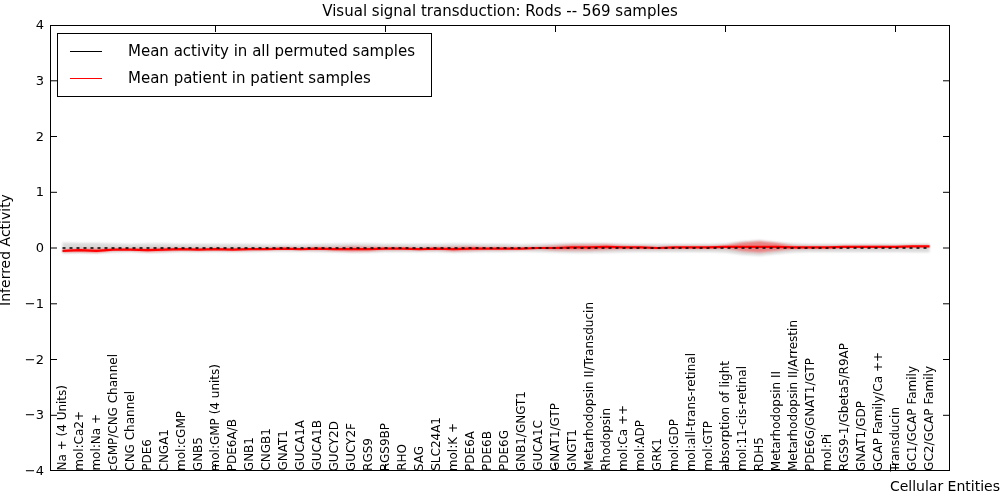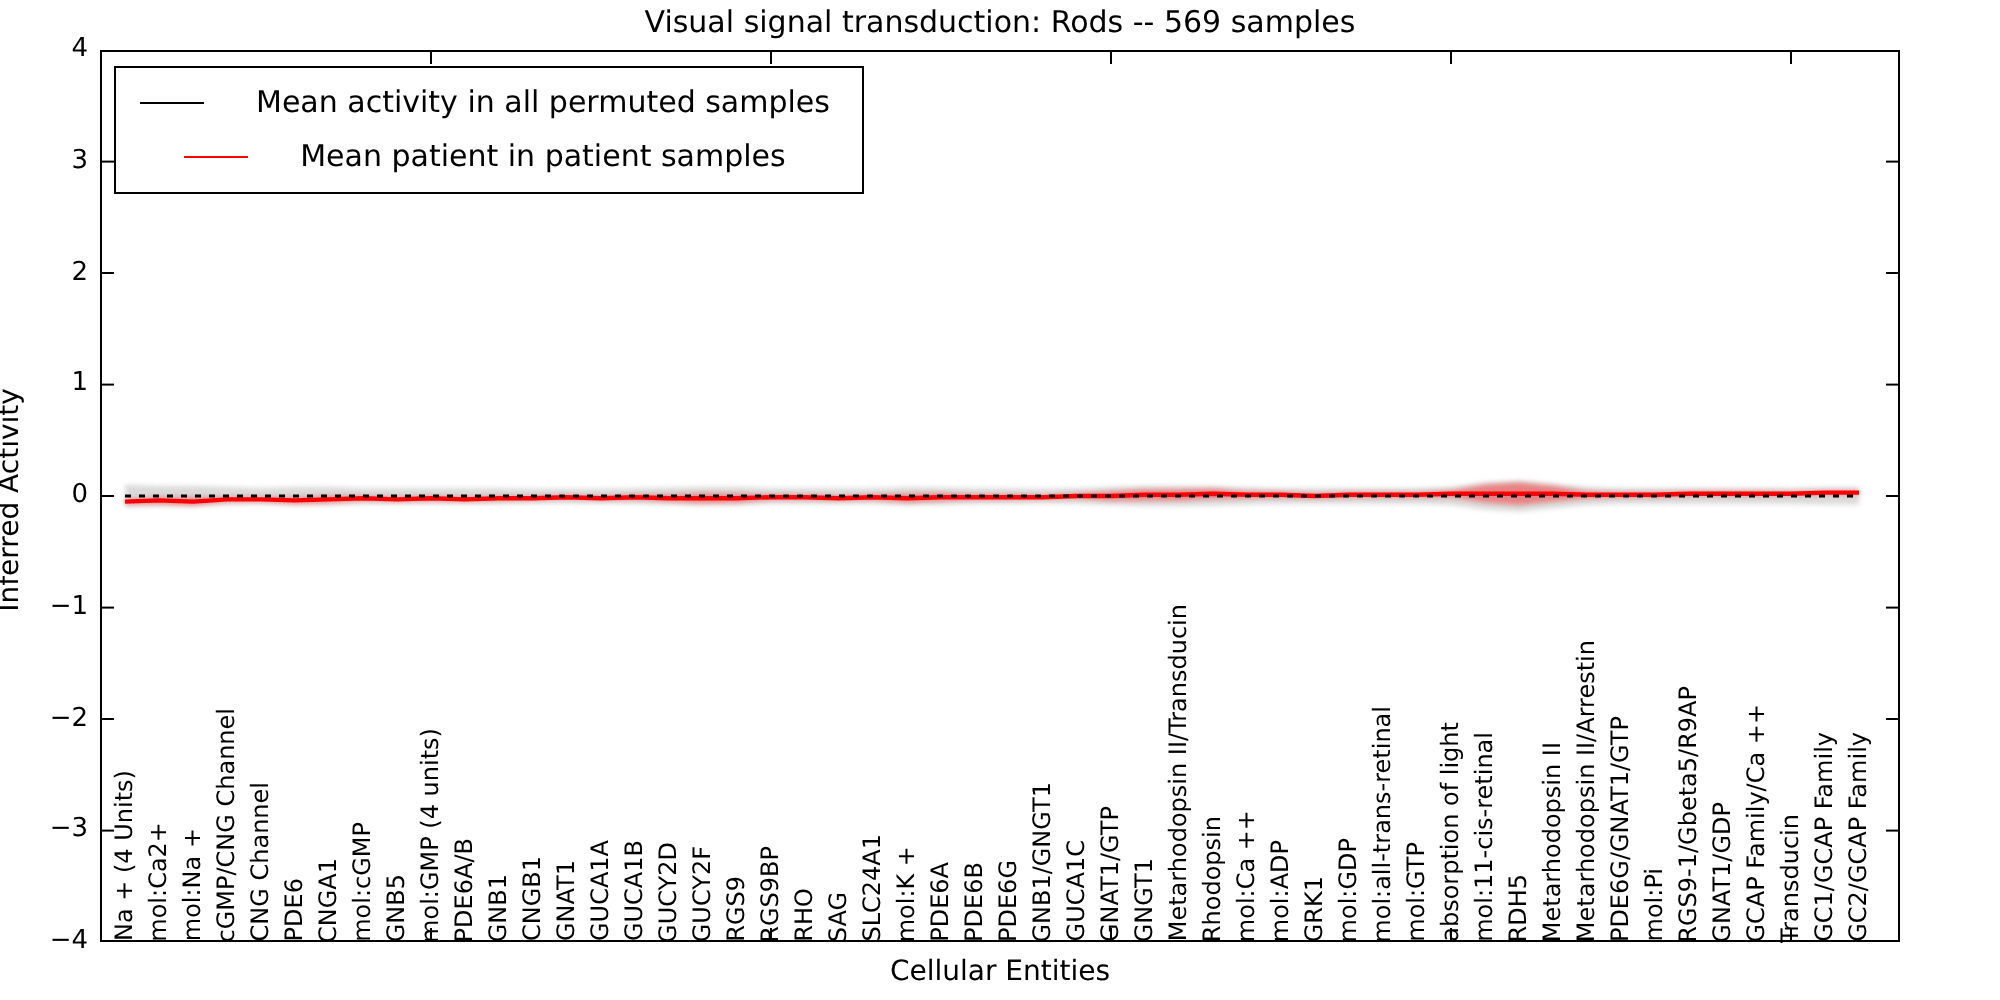--- a/index.html
+++ b/index.html
@@ -1,32 +1,32 @@
 <!DOCTYPE html>
 <html><head>
 <meta charset="utf-8">
 <style>
   html,body{margin:0;padding:0;background:#ffffff;}
   .figure{position:relative;width:1000px;height:500px;background:#ffffff;
           font-family:"DejaVu Sans", sans-serif;color:#000;overflow:hidden;}
   .title{position:absolute;top:2px;left:0;width:1000px;text-align:center;
          font-size:15px;}
-  .xlabel{position:absolute;top:478px;left:0;width:1000px;text-align:center;
+  .xlabel{position:absolute;top:478px;left:0;width:1000px;text-align:right;
           font-size:14px;}
   .ylabel{position:absolute;left:-93px;top:240px;width:200px;height:20px;
           text-align:center;font-size:14px;transform:rotate(-90deg);}
   #plot{position:absolute;left:50px;top:25px;}
   .ytick{position:absolute;left:14px;width:30px;text-align:right;
          font-size:13px;line-height:16px;}
   .xcat{position:absolute;font-size:12px;line-height:14px;white-space:nowrap;
         writing-mode:vertical-rl;transform:rotate(180deg);bottom:29px;}
   .legend{position:absolute;left:57px;top:33px;background:#ffffff;
           border:1.6px solid #000;padding:8px 16px 9px 12px;
           display:flex;flex-direction:column;gap:9px;}
-  .lrow{display:flex;align-items:center;font-size:15px;white-space:nowrap;justify-content:center;}
+  .lrow{display:flex;align-items:center;font-size:15px;white-space:nowrap;}
   .lline{display:inline-block;width:32px;height:0;border-top:1.7px solid #000;
          margin-right:26px;}
 </style>
 </head>
 <body>
 
 <div class="figure">
   <div class="title">Visual signal transduction: Rods -- 569 samples</div>
   <div class="ylabel">Inferred Activity</div>
   <svg id="plot" width="900" height="446">

